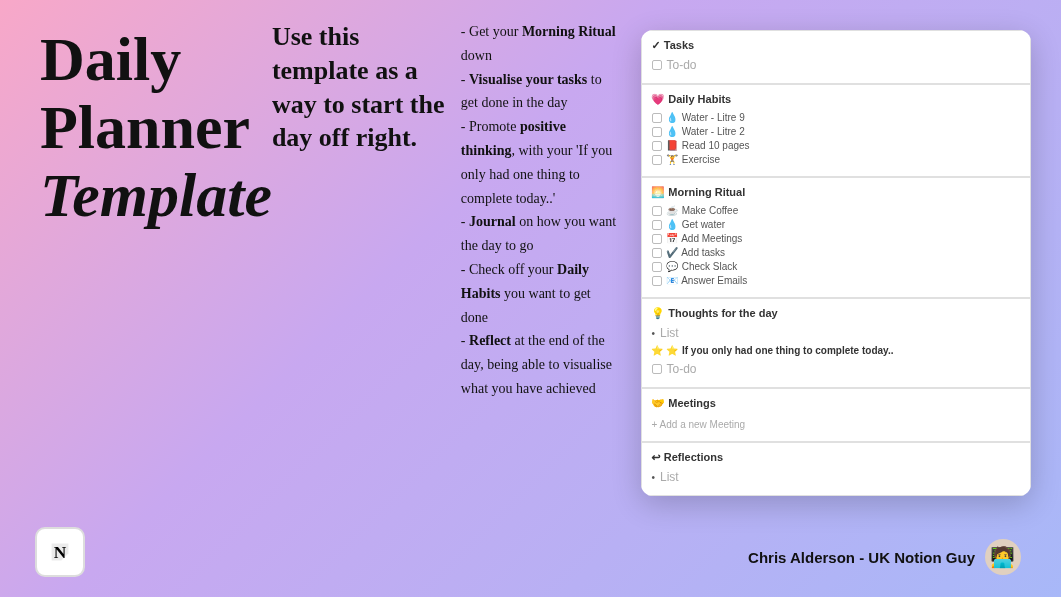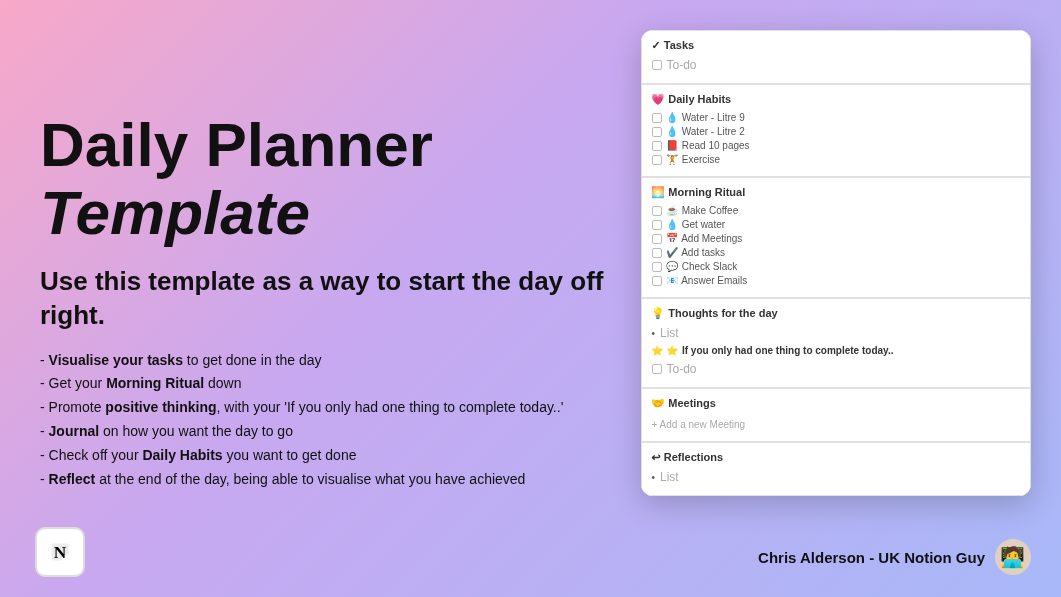--- a/index.html
+++ b/index.html
@@ -16,22 +16,23 @@
       display: flex;
       width: 100%;
       height: 100%;
       padding: 20px 30px 20px 40px;
       gap: 20px;
     }
 
     .left-panel {
       flex: 0 0 580px;
       display: flex;
-      flex-direction: column;
-      justify-content: center;
+      flex-direction: row;
+      justify-content: flex-start;
+      font-family: Liberation Serif, serif;
     }
 
     .page-title {
       font-size: 62px;
       font-weight: 900;
       color: #111;
       line-height: 1.1;
       margin-bottom: 18px;
       margin-top: 5px;
     }
@@ -67,21 +68,21 @@
       justify-content: center;
       font-size: 28px;
       font-weight: 900;
       color: #000;
       border: 2px solid #ddd;
     }
 
     .author-bar {
       position: absolute;
       bottom: 22px;
-      right: 30px;
+      right: 40px;
       display: flex;
       align-items: center;
       gap: 10px;
       font-size: 15px;
       font-weight: 700;
       color: #111;
     }
     .author-avatar {
       width: 36px;
       height: 36px;
@@ -185,22 +186,22 @@
 <body>
 
 <div class="main-container">
   <div class="left-panel">
     <h1 class="page-title">
       <span>Daily Planner</span>
       <span class="highlight">Template</span>
     </h1>
     <div class="subtitle">Use this template as a way to start the day off right.</div>
     <div class="bullet-list">
+      <div>- Get your <span class="bold">Morning Ritual</span> down</div>
       <div>- <span class="bold">Visualise your tasks</span> to get done in the day</div>
-      <div>- Get your <span class="bold">Morning Ritual</span> down</div>
       <div>- Promote <span class="bold">positive thinking</span>, with your 'If you only had one thing to complete today..'</div>
       <div>- <span class="bold">Journal</span> on how you want the day to go</div>
       <div>- Check off your <span class="bold">Daily Habits</span> you want to get done</div>
       <div>- <span class="bold">Reflect</span> at the end of the day, being able to visualise what you have achieved</div>
     </div>
   </div>
 
   <div class="right-panel">
     <div class="notion-mockup">
       <div class="notion-grid">

